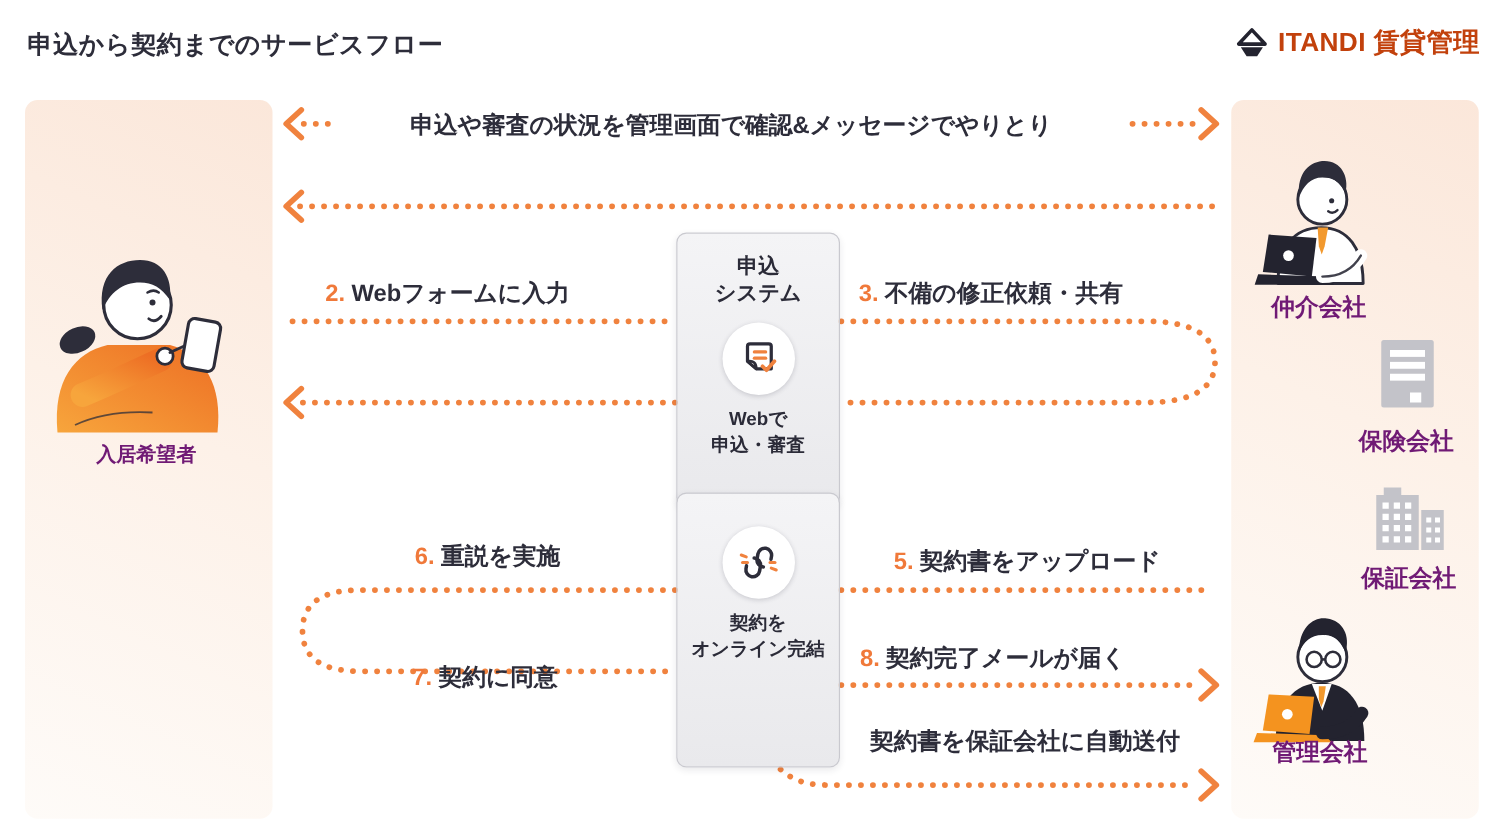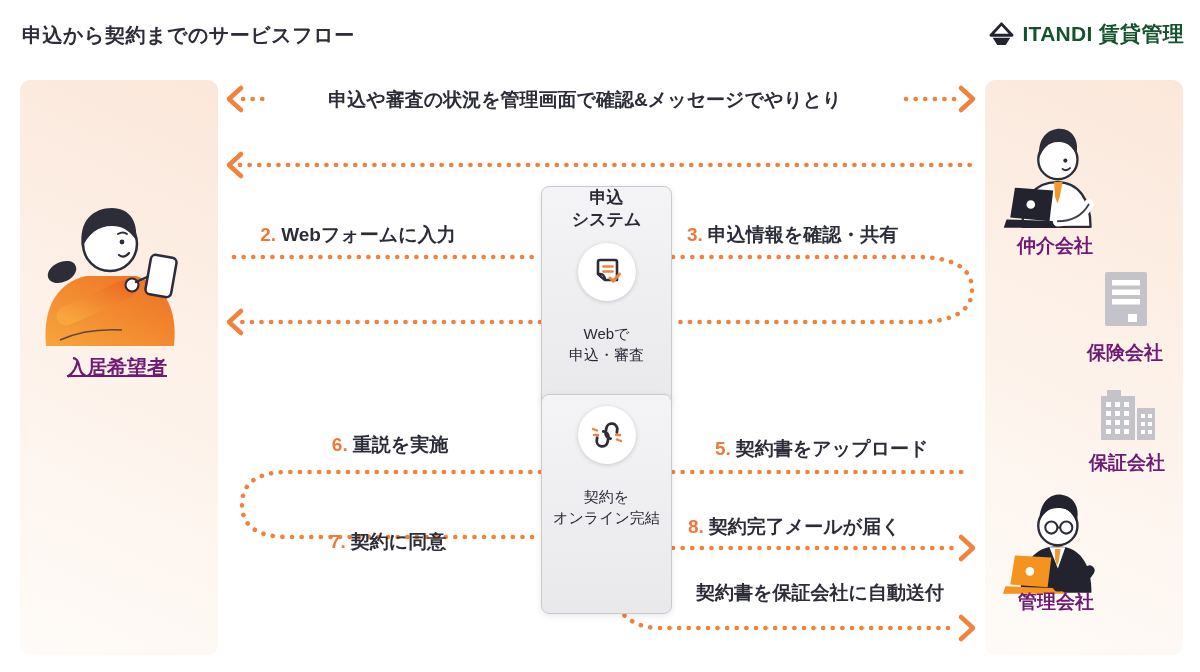--- a/index.html
+++ b/index.html
@@ -1,35 +1,35 @@
 <!DOCTYPE html>
 <html><head>
 <meta charset="utf-8">
 <style>
   html,body{margin:0;padding:0;background:#fff;}
   .stage{position:relative;width:1200px;height:672px;background:#ffffff;overflow:hidden;
          font-family:"Liberation Sans",sans-serif;color:#2d2d3a;}
   .abs{position:absolute;}
   .page-title{left:22px;top:22px;font-size:20px;font-weight:700;letter-spacing:.5px;}
   .brand{right:16px;top:20px;display:flex;align-items:center;gap:7px;}
-  .brand-text{font-size:21px;font-weight:800;color:#14532d;letter-spacing:.3px;}
+  .brand-text{font-size:21px;font-weight:800;color:#c2410c;letter-spacing:.3px;}
   .panel{top:80px;width:198px;height:575px;border-radius:10px;
          background:linear-gradient(205deg,#fbe7da 0%,#fdf1e8 45%,#fefbf8 100%);}
   .panel-left{left:20px;}
   .panel-right{left:985px;}
   .actor-label{font-size:19px;font-weight:700;color:#701a75;white-space:nowrap;transform:translateX(-50%);}
-  .tenant-label{font-size:20px;text-decoration:underline;}
+  .tenant-label{font-size:16px;}
   .sysbox{left:541px;width:131px;height:220px;border-radius:8px;border:1px solid #c9c9cf;
           background:linear-gradient(180deg,#f4f4f6 0%,#e9e9ec 100%);
           box-shadow:0 2px 6px rgba(40,40,60,.10);
-          display:flex;flex-direction:column;align-items:center;box-sizing:border-box;padding-top:0;}
+          display:flex;flex-direction:column;align-items:center;box-sizing:border-box;padding-top:15px;}
   .sys-title{font-size:17px;font-weight:700;line-height:1.32;text-align:center;color:#2b2b38;}
   .sys-circle{width:58px;height:58px;border-radius:50%;background:#fff;margin:11px 0 9px 0;
               box-shadow:0 1px 4px rgba(40,40,60,.20);display:flex;align-items:center;justify-content:center;}
-  .sys-caption{font-size:15px;font-weight:400;line-height:1.4;text-align:center;color:#2b2b38;margin-top:13px;}
+  .sys-caption{font-size:15px;font-weight:700;line-height:1.4;text-align:center;color:#2b2b38;}
   .step{font-size:19px;font-weight:600;color:#2d2d3a;white-space:nowrap;}
   .centered{transform:translateX(-50%);}
   .num{color:#f0793a;font-weight:700;margin-right:5px;}
   svg{display:block;}
 </style>
 </head>
 <body>
 
 <div class="stage">
 
@@ -216,21 +216,21 @@
   <div class="abs step centered" style="left:585px;top:87px;">
     <span>申込や審査の状況を管理画面で確認&amp;メッセージでやりとり</span>
   </div>
 
 
   <div class="abs step centered" style="left:358px;top:222px;">
     <span class="num">2.</span><span>Webフォームに入力</span>
   </div>
 
   <div class="abs step" style="left:687px;top:222px;">
-    <span class="num">3.</span><span>申込情報を確認・共有</span>
+    <span class="num">3.</span><span>不備の修正依頼・共有</span>
   </div>
 
 
   <div class="abs step" style="left:687px;top:436px;margin-left:28px;">
     <span class="num">5.</span><span>契約書をアップロード</span>
   </div>
 
   <div class="abs step centered" style="left:390px;top:432px;">
     <span class="num">6.</span><span>重説を実施</span>
   </div>

